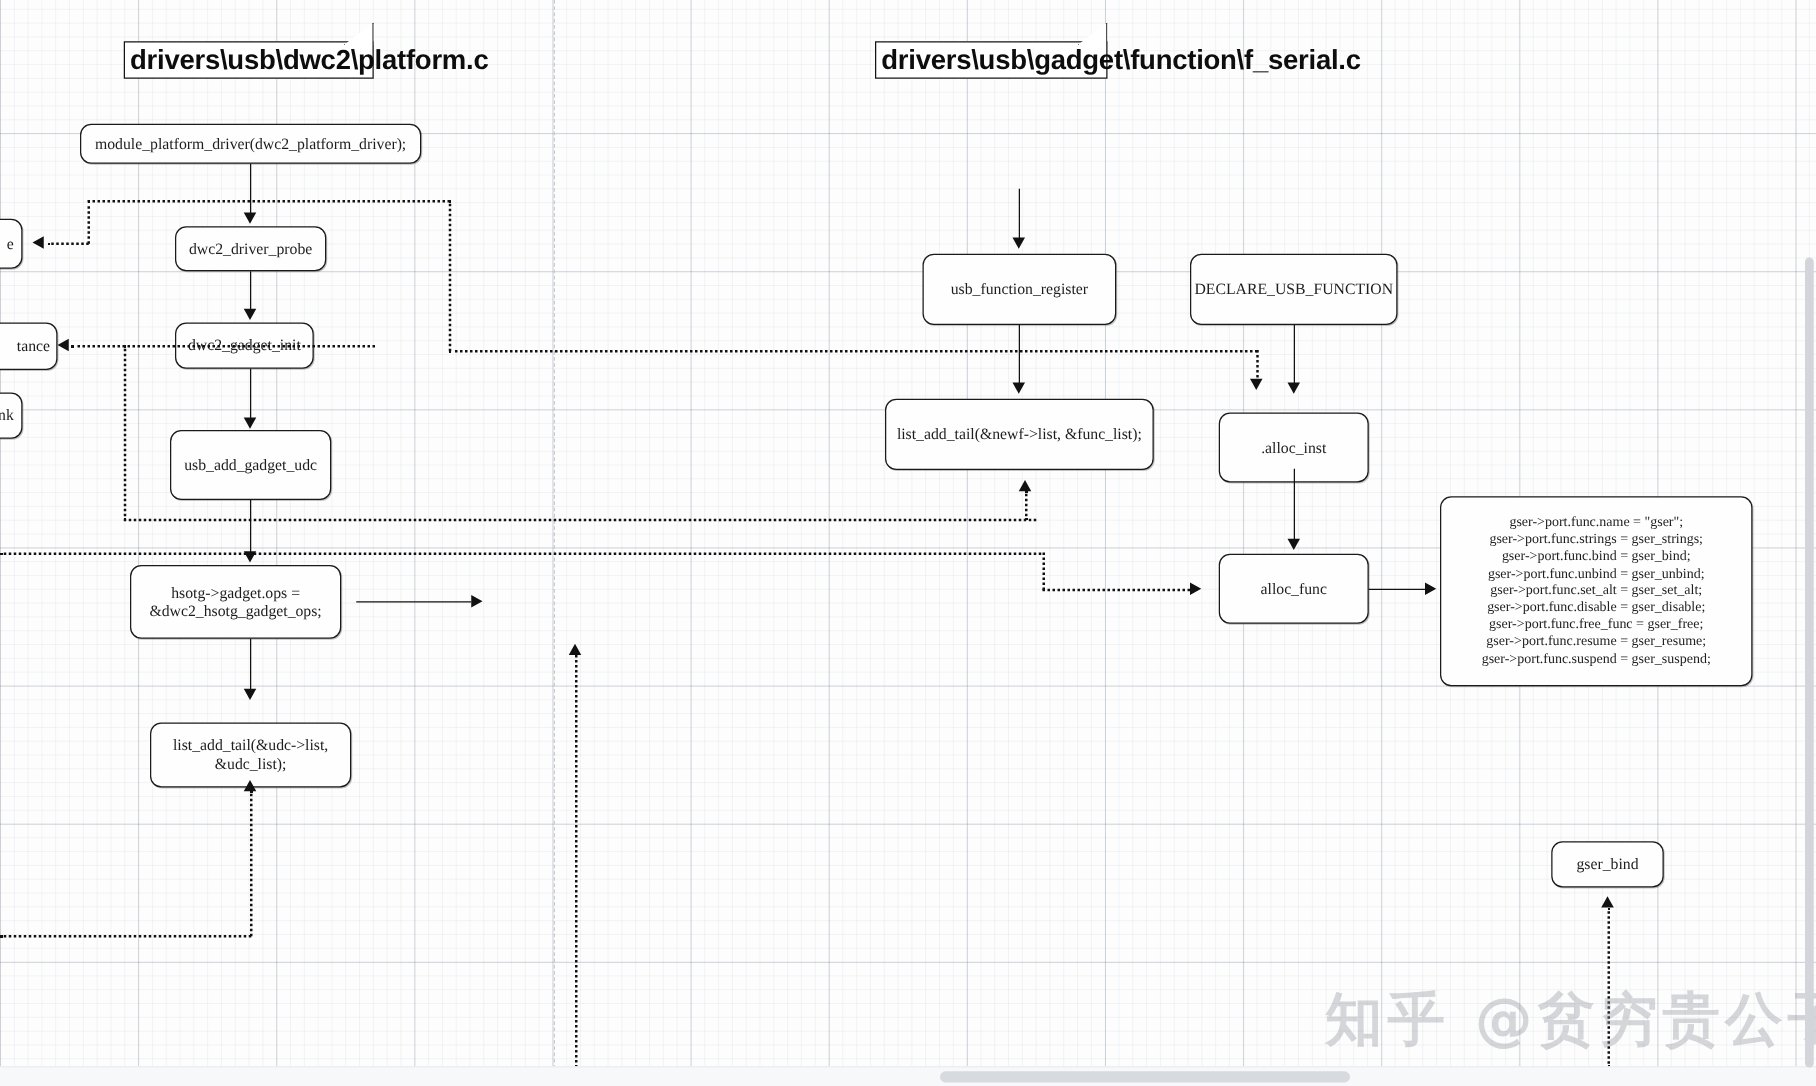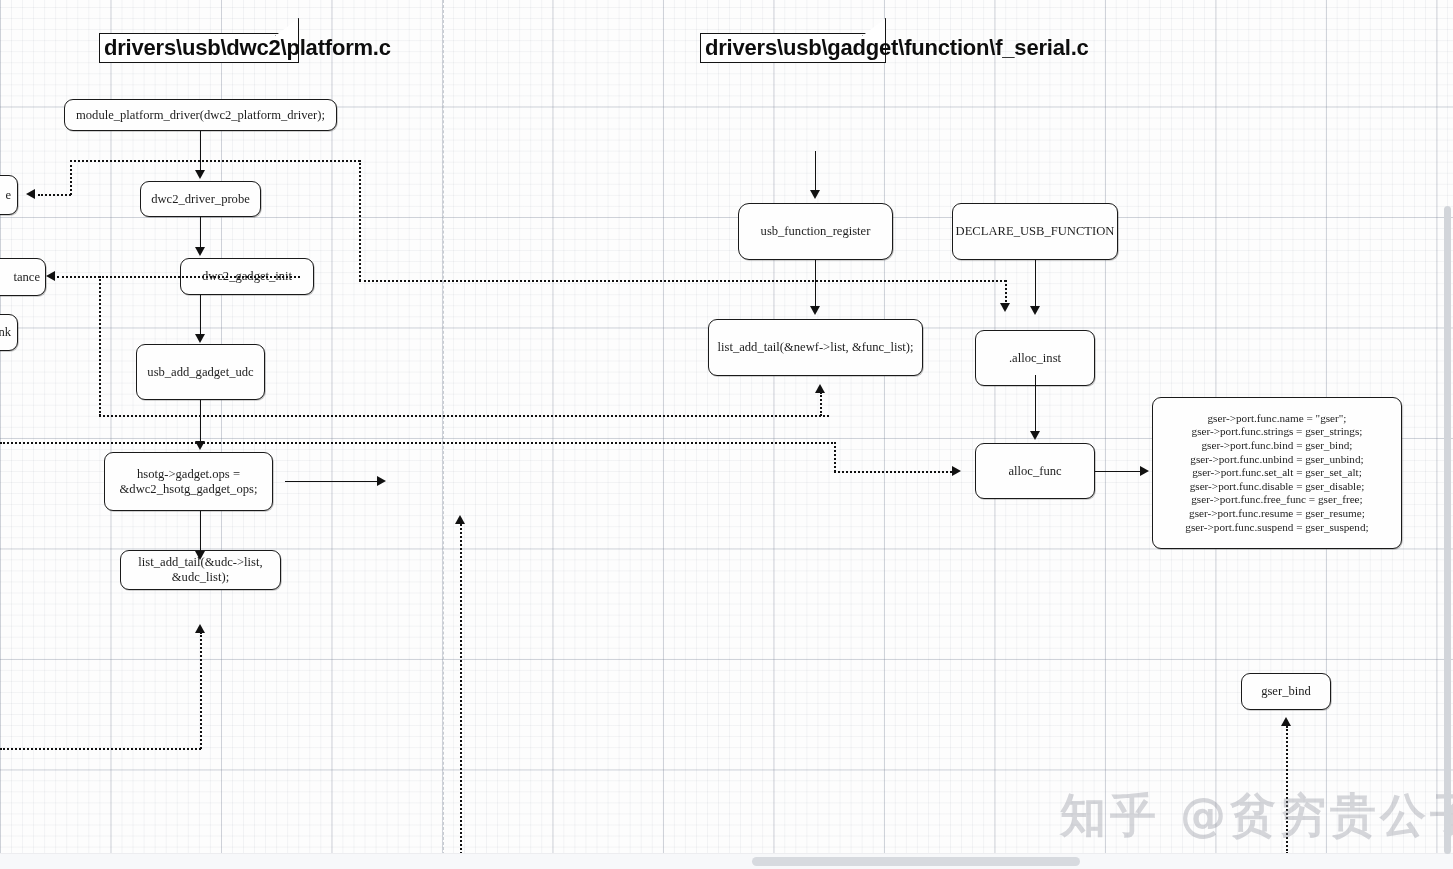--- a/index.html
+++ b/index.html
@@ -93,37 +93,37 @@
 
   <div class="filelabel" style="left:700px;top:33px;width:186px;height:30px;">
     <span class="fold"></span>
     <span>drivers\usb\gadget\function\f_serial.c</span>
   </div>
 
   <div class="node" style="left:64px;top:99px;width:273px;height:32px;">module_platform_driver(dwc2_platform_driver);</div>
 
   <div class="node" style="left:140px;top:181px;width:121px;height:36px;">dwc2_driver_probe</div>
 
-  <div class="node" style="left:140px;top:258px;width:134px;height:37px;margin-left:40px;">dwc2_gadget_init</div>
+  <div class="node" style="left:140px;top:258px;width:111px;height:37px;">dwc2_gadget_init</div>
 
   <div class="node" style="left:136px;top:344px;width:129px;height:56px;">usb_add_gadget_udc</div>
 
   <div class="node" style="left:104px;top:452px;width:169px;height:59px;">hsotg-&gt;gadget.ops =
 &amp;dwc2_hsotg_gadget_ops;</div>
 
-  <div class="node" style="left:120px;top:550px;width:161px;height:40px;">list_add_tail(&amp;udc-&gt;list,
+  <div class="node" style="left:120px;top:578px;width:161px;height:52px;">list_add_tail(&amp;udc-&gt;list,
 &amp;udc_list);</div>
 
 
   <div class="node" style="left:-34px;top:175px;width:52px;height:40px;justify-content:flex-end;padding-right:6px;">e</div>
   <div class="node" style="left:-44px;top:258px;width:90px;height:38px;justify-content:flex-end;padding-right:5px;">tance</div>
   <div class="node" style="left:-34px;top:314px;width:52px;height:37px;justify-content:flex-end;padding-right:6px;">nk</div>
 
 
-  <div class="node" style="left:738px;top:203px;width:155px;height:57px;border-radius:11px;">usb_function_register</div>
+  <div class="node" style="left:738px;top:203px;width:155px;height:57px;">usb_function_register</div>
 
   <div class="node" style="left:708px;top:319px;width:215px;height:57px;">list_add_tail(&amp;newf-&gt;list, &amp;func_list);</div>
 
   <div class="node" style="left:952px;top:203px;width:166px;height:57px;">DECLARE_USB_FUNCTION</div>
 
   <div class="node" style="left:975px;top:319px;width:120px;height:56px;margin-top:11px;">.alloc_inst</div>
 
   <div class="node" style="left:975px;top:443px;width:120px;height:56px;">alloc_func</div>
 
   <div class="node tiny" style="left:1152px;top:397px;width:250px;height:152px;">gser-&gt;port.func.name = "gser";

